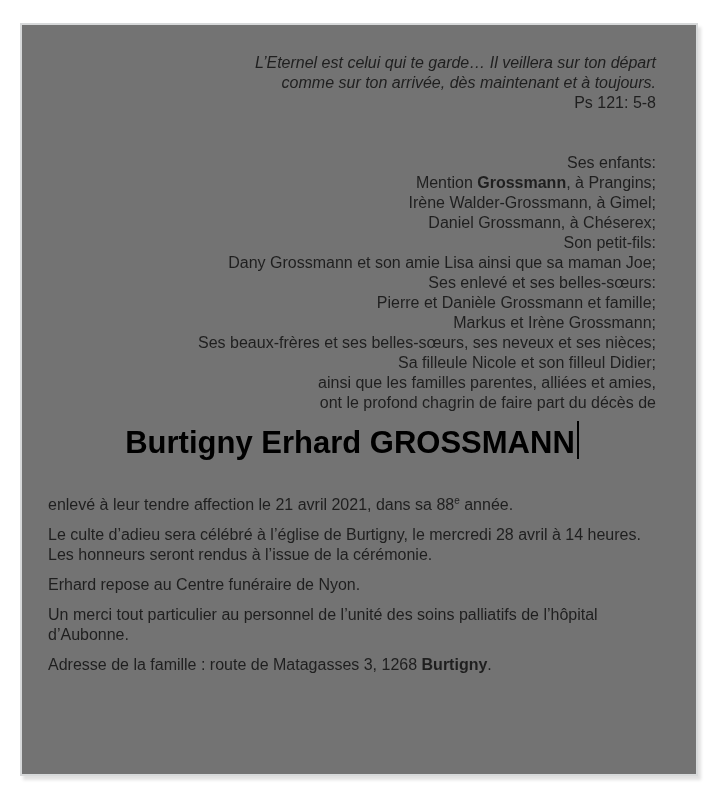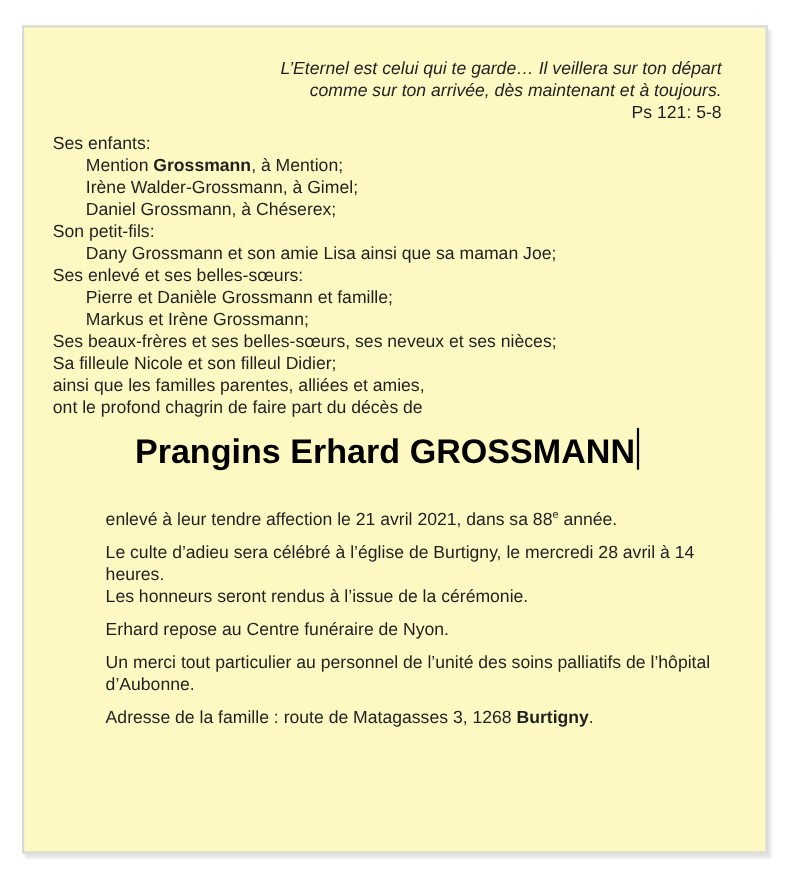--- a/index.html
+++ b/index.html
@@ -10,36 +10,37 @@
     height: 800px;
     font-family: "Liberation Sans", "DejaVu Sans", sans-serif;
   }
   .page {
     position: absolute;
     left: 20px;
     top: 23px;
     width: 678px;
     height: 753px;
     box-sizing: border-box;
-    background: #fef9c3;
+    background: #737373;
     border: 2px solid #d7d9da;
     box-shadow: 3px 4px 3px rgba(0,0,0,0.12);
     padding: 28px 40px 0 26px;
     color: #1f1f1f;
     font-size: 16px;
     line-height: 20px;
     overflow: hidden;
   }
   .quote {
     text-align: right;
   }
   .quote .q-italic { font-style: italic; }
   .quote .q-ref { font-style: normal; }
   .family {
-    margin-top: 8px;
+    margin-top: 40px;
+    text-align: right;
   }
   .family .indent { padding-left: 30px; }
   .bold-name { font-weight: bold; }
   .title {
     margin: 8px 0 0 0;
     font-size: 31px;
     line-height: 42px;
     font-weight: bold;
     color: #000000;
     text-align: center;
@@ -48,21 +49,20 @@
   .caret {
     display: inline-block;
     width: 2px;
     height: 38px;
     background: #000000;
     vertical-align: -6px;
     margin-left: 2px;
   }
   .paragraphs {
     margin-top: 31px;
-    margin-left: 48px;
   }
   .paragraphs .para {
     margin: 0 0 10px 0;
   }
   sup.ord {
     font-size: 10px;
     vertical-align: super;
     line-height: 0;
   }
 </style>
@@ -72,35 +72,35 @@
 <div class="page">
 
   <div class="quote">
     <div class="q-italic">L’Eternel est celui qui te garde… Il veillera sur ton départ</div>
     <div class="q-italic">comme sur ton arrivée, dès maintenant et à toujours.</div>
     <div class="q-ref">Ps 121: 5-8</div>
   </div>
 
   <div class="family">
     <div>Ses enfants:</div>
-    <div class="indent"><span>Mention </span><span class="bold-name">Grossmann</span><span>, à Mention;</span></div>
+    <div class="indent"><span>Mention </span><span class="bold-name">Grossmann</span><span>, à Prangins;</span></div>
     <div class="indent">Irène Walder-Grossmann, à Gimel;</div>
     <div class="indent">Daniel Grossmann, à Chéserex;</div>
     <div>Son petit-fils:</div>
     <div class="indent">Dany Grossmann et son amie Lisa ainsi que sa maman Joe;</div>
     <div>Ses enlevé et ses belles-sœurs:</div>
     <div class="indent">Pierre et Danièle Grossmann et famille;</div>
     <div class="indent">Markus et Irène Grossmann;</div>
     <div>Ses beaux-frères et ses belles-sœurs, ses neveux et ses nièces;</div>
     <div>Sa filleule Nicole et son filleul Didier;</div>
     <div>ainsi que les familles parentes, alliées et amies,</div>
     <div>ont le profond chagrin de faire part du décès de</div>
   </div>
 
-  <h1 class="title"><span>Prangins Erhard GROSSMANN</span><span class="caret"></span></h1>
+  <h1 class="title"><span>Burtigny Erhard GROSSMANN</span><span class="caret"></span></h1>
 
   <div class="paragraphs">
 
     <div class="para"><span>enlevé à leur tendre affection le 21 avril 2021, dans sa 88</span><sup class="ord">e</sup><span> année.</span></div>
 
     <div class="para">
       <div>Le culte d’adieu sera célébré à l’église de Burtigny, le mercredi 28 avril à 14 heures.</div>
       <div>Les honneurs seront rendus à l’issue de la cérémonie.</div>
     </div>
 

